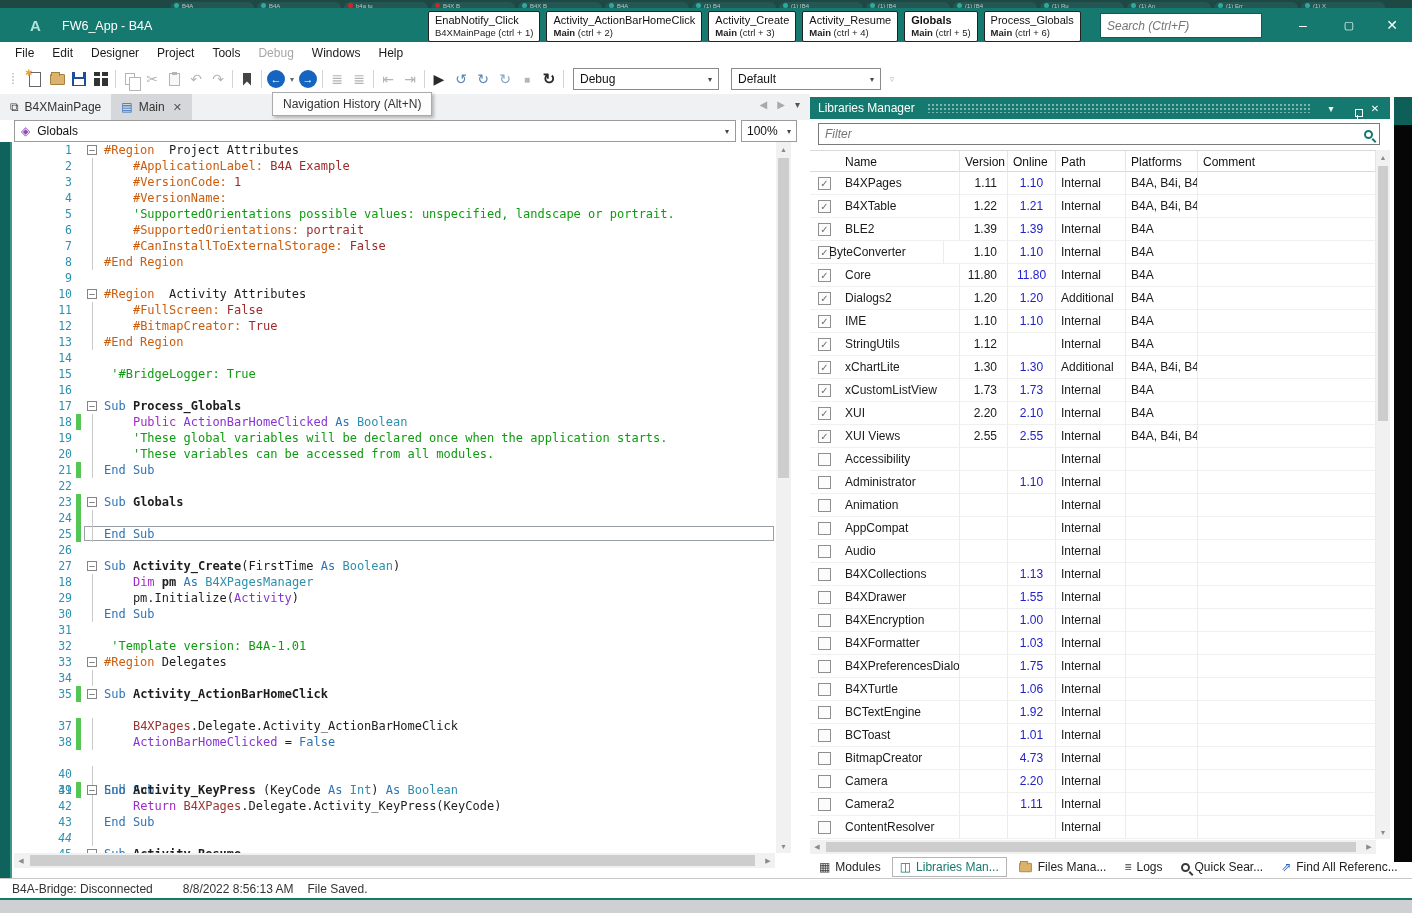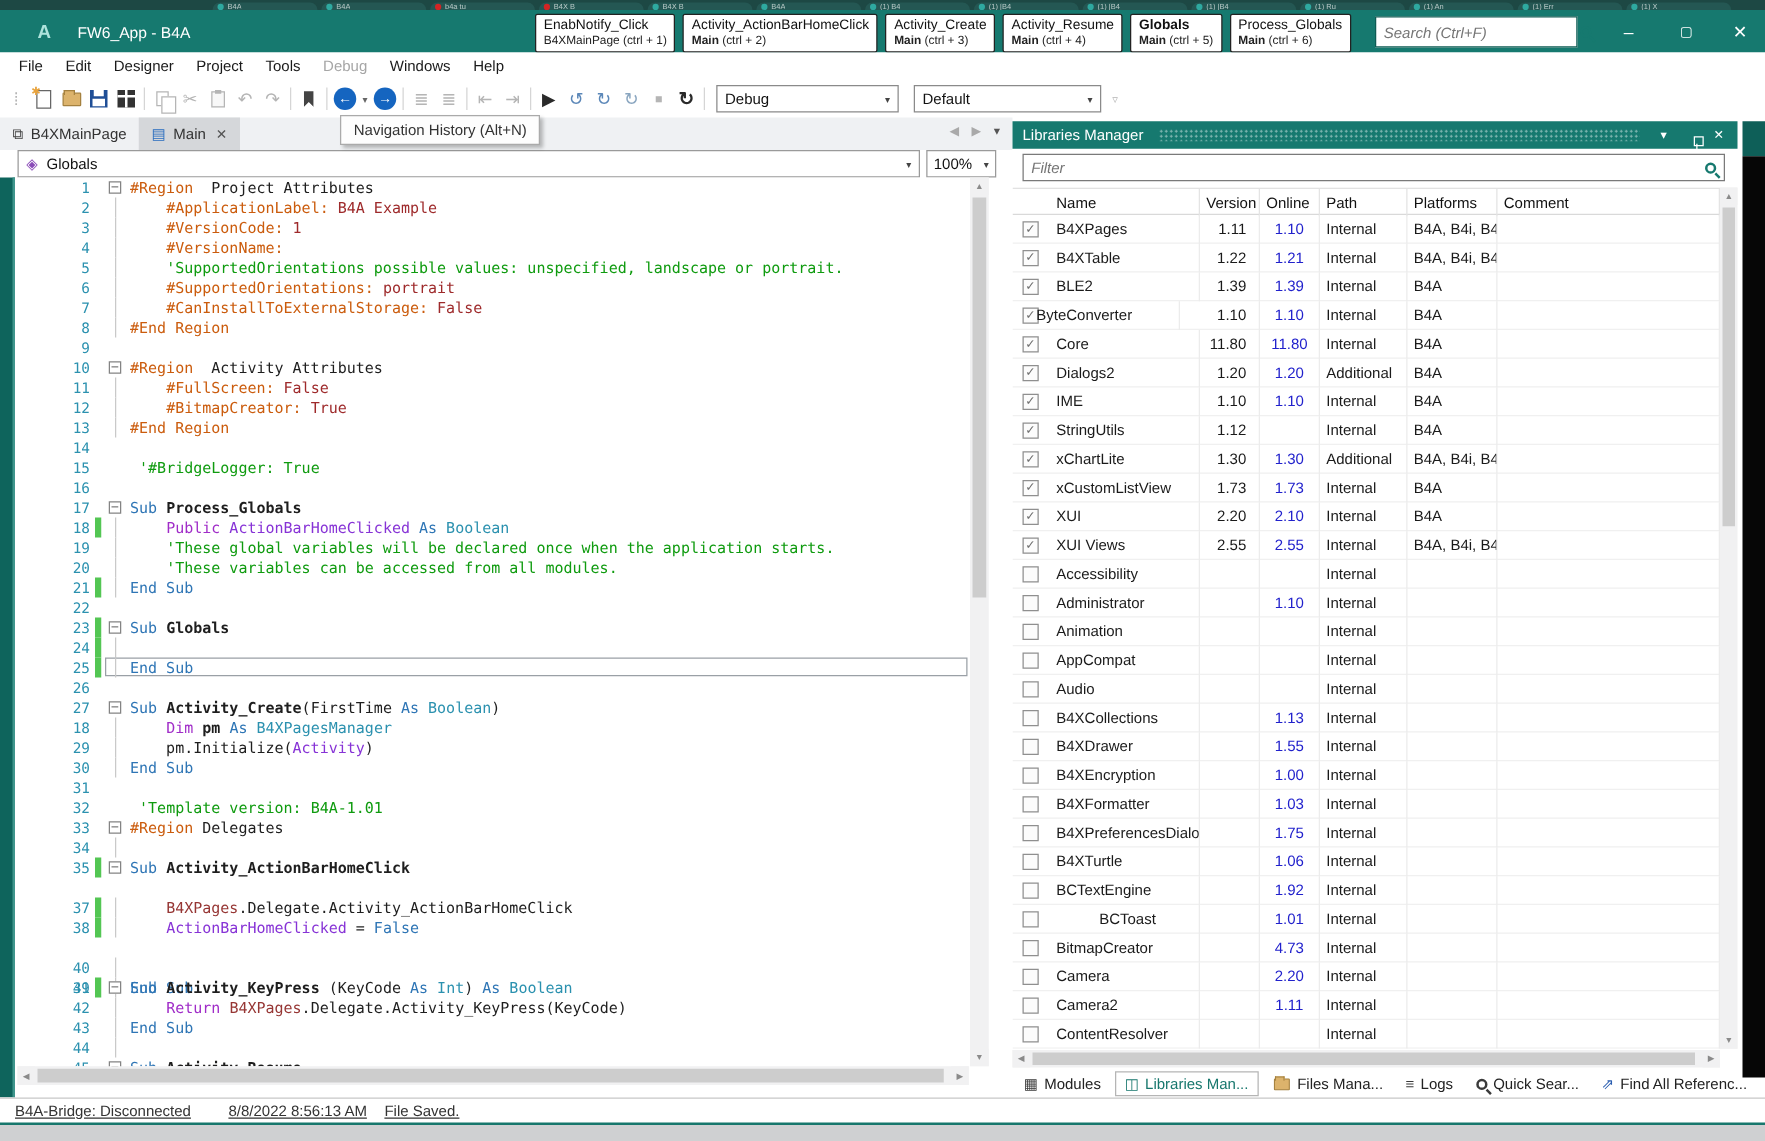--- a/index.html
+++ b/index.html
@@ -131,21 +131,21 @@
   .ptab { display:flex; align-items:center; gap:5px; padding:2px 7px; font-size:12px; color:#222; white-space:nowrap; }
   .ptab.active { border:1px solid #b5b5b5; background:#fff; color:#17776d; }
   .ptab .pticon { font-size:12px; color:#3a3a3a; }
   .ptab.active .pticon { color:#17776d; }
 
   
   #right-teal { position:absolute; left:1394px; top:97px; width:18px; height:28px; background:#0e5f58; }
   #right-black { position:absolute; left:1394px; top:125px; width:18px; height:737px; background:#060606; }
 
   
-  #statusbar { position:absolute; left:0; top:878px; width:1412px; height:22px; background:#ffffff; border-top:1px solid #c8c8c8; border-bottom:2px solid #17776d; display:flex; align-items:center; padding-left:12px; font-size:12px; color:#333;text-decoration:underline; }
+  #statusbar { position:absolute; left:0; top:878px; width:1412px; height:22px; background:#ffffff; border-top:1px solid #c8c8c8; border-bottom:2px solid #17776d; display:flex; align-items:center; padding-left:12px; font-size:12px; color:#333; }
   #statusbar .st-bridge { margin-right:30px; }
   #statusbar .st-time { margin-right:14px; }
   #bottomstrip { position:absolute; left:0; top:900px; width:1412px; height:13px; background:#cfd0d2; }
 </style>
 </head>
 <body>
 
 <div id="browser-strip">
     <div class="bstab" style="left: 170px;">
       <span class="fav fav-b4a"></span>
@@ -385,21 +385,21 @@
     <div class="eline" style="top: 512px;"><span class="eln">33</span><span class="efold">–</span><span class="ecode"><span class="dir">#Region</span><span class="pln"> Delegates</span></span></div>
     <div class="eline" style="top: 528px;"><span class="eln">34</span><span class="eguide"></span><span class="ecode"></span></div>
     <div class="eline" style="top: 544px;"><span class="eln">35</span><span class="ebar"></span><span class="efold">–</span><span class="ecode"><span class="kw">Sub</span><span class="plnb"> Activity_ActionBarHomeClick</span></span></div>
     <div class="eline" style="top: 576px;"><span class="eln">37</span><span class="ebar"></span><span class="eguide"></span><span class="ecode"><span class="pln">    </span><span class="mod">B4XPages</span><span class="pln">.Delegate.Activity_ActionBarHomeClick</span></span></div>
     <div class="eline" style="top: 592px;"><span class="eln">38</span><span class="ebar"></span><span class="eguide"></span><span class="ecode"><span class="pln">    </span><span class="gv">ActionBarHomeClicked</span><span class="pln"> = </span><span class="kw">False</span></span></div>
     <div class="eline" style="top: 640px; text-decoration: underline;"><span class="eln">39</span><span class="ebar"></span><span class="eguide"></span><span class="ecode"><span class="kw">End Sub</span></span></div>
     <div class="eline" style="top: 624px;"><span class="eln">40</span><span class="eguide"></span><span class="ecode"></span></div>
     <div class="eline" style="top: 640px;"><span class="eln">41</span><span class="efold">–</span><span class="ecode"><span class="kw">Sub</span><span class="plnb"> Activity_KeyPress</span><span class="pln"> (KeyCode</span><span class="kw"> As</span><span class="typ"> Int</span><span class="pln">) </span><span class="kw">As</span><span class="typ"> Boolean</span></span></div>
     <div class="eline" style="top: 656px;"><span class="eln">42</span><span class="eguide"></span><span class="ecode"><span class="pln">    </span><span class="kw2">Return</span><span class="pln"> </span><span class="mod">B4XPages</span><span class="pln">.Delegate.Activity_KeyPress(KeyCode)</span></span></div>
     <div class="eline" style="top: 672px;"><span class="eln">43</span><span class="eguide"></span><span class="ecode"><span class="kw">End Sub</span></span></div>
-    <div class="eline" style="top: 688px;"><span class="eln">44</span><span class="eguide"></span><span class="ecode"></span></div>
+    <div class="eline" style="top: 688px; font-style: italic;"><span class="eln">44</span><span class="eguide"></span><span class="ecode"></span></div>
     <div class="eline" style="top: 704px;"><span class="eln">45</span><span class="efold">–</span><span class="ecode"><span class="kw">Sub</span><span class="plnb"> Activity_Resume</span></span></div>
   </div>
 <div id="ed-vscroll" class="sb-track">
     <div class="sb-arrow" style="top: 0px; left: 0px; height: 14px; width: 15px;">▲</div>
     <div class="sb-thumb" style="top: 16px; left: 2px; width: 11px; height: 320px;"></div>
     <div class="sb-arrow" style="bottom: 0px; left: 0px; height: 14px; width: 15px;">▼</div>
   </div>
 <div id="ed-hscroll" class="sb-track">
     <div class="sb-arrow" style="left: 0px; top: 0px; width: 14px; height: 15px;">◀</div>
     <div class="sb-thumb" style="left: 16px; top: 2px; height: 11px; width: 725px;"></div>
@@ -638,21 +638,21 @@
         <div class="cb"></div>
         <div class="lg-cell name" style="left: 30px; width: 120px;">BCTextEngine</div>
         <div class="lg-cell ver" style="left: 150px; width: 48px;"></div>
         <div class="lg-cell online" style="left: 198px; width: 48px;">1.92</div>
         <div class="lg-cell path" style="left: 246px; width: 70px;">Internal</div>
         <div class="lg-cell plat" style="left: 316px; width: 72px;"></div>
         <div class="lg-cell comment" style="left: 388px; width: 178px;"></div>
       </div>
       <div class="lg-row" style="top: 574px;">
         <div class="cb"></div>
-        <div class="lg-cell name" style="left: 30px; width: 120px; text-align: center;">BCToast</div>
+        <div class="lg-cell name" style="left: 30px; width: 120px;">BCToast</div>
         <div class="lg-cell ver" style="left: 150px; width: 48px;"></div>
         <div class="lg-cell online" style="left: 198px; width: 48px;">1.01</div>
         <div class="lg-cell path" style="left: 246px; width: 70px;">Internal</div>
         <div class="lg-cell plat" style="left: 316px; width: 72px;"></div>
         <div class="lg-cell comment" style="left: 388px; width: 178px;"></div>
       </div>
       <div class="lg-row" style="top: 597px;">
         <div class="cb"></div>
         <div class="lg-cell name" style="left: 30px; width: 120px;">BitmapCreator</div>
         <div class="lg-cell ver" style="left: 150px; width: 48px;"></div>

